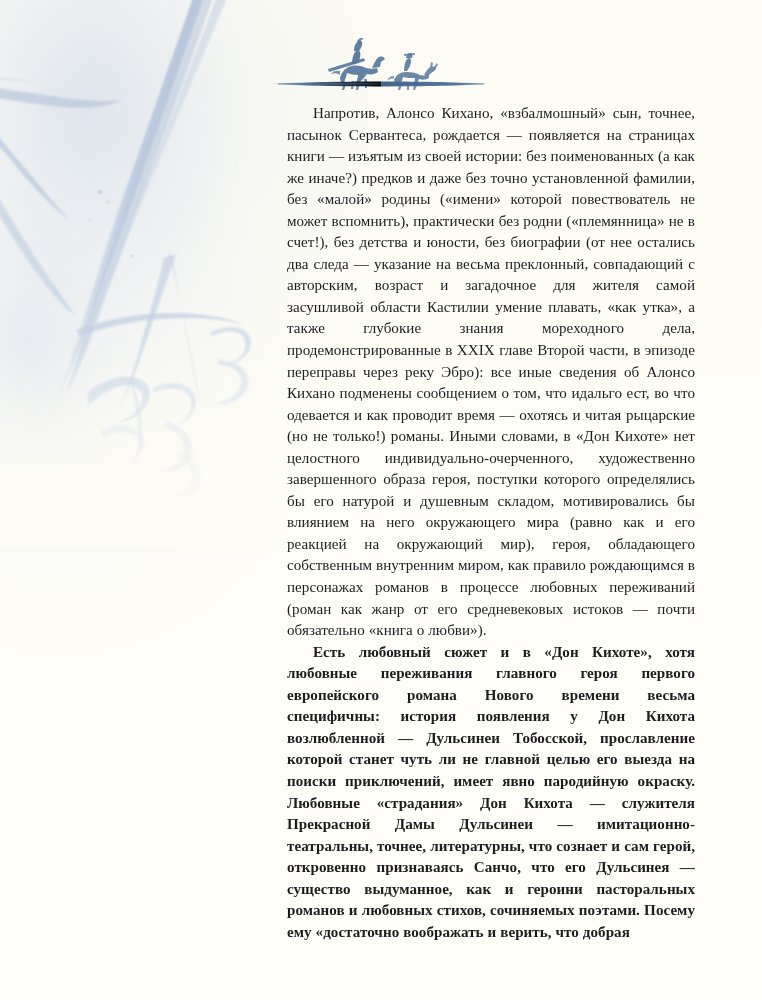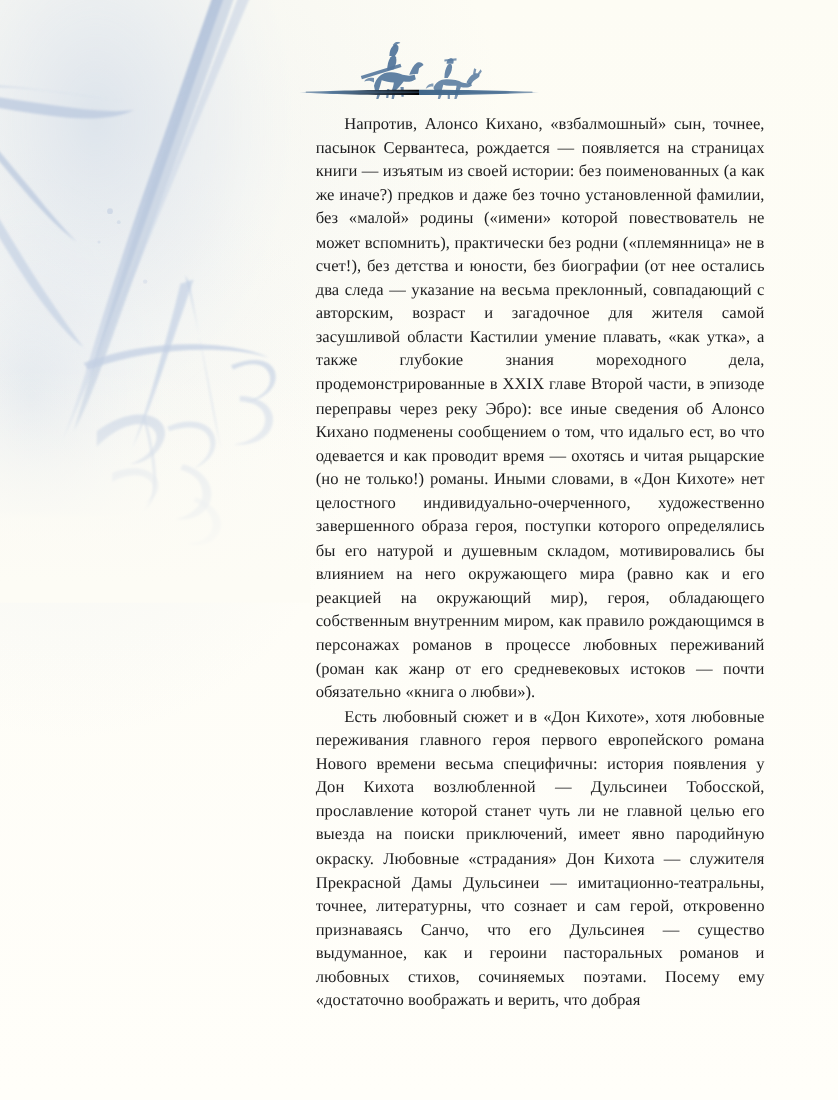--- a/index.html
+++ b/index.html
@@ -80,21 +80,21 @@
     text-align: justify;
     text-justify: inter-word;
     text-indent: 26px;
     font-size: 15.1px;
     line-height: 21.55px;
     color: #1d1d1f;
     letter-spacing: .002em;
     word-spacing: .01em;
     hyphens: manual;
   }
-  .body-paragraph + .body-paragraph { margin-top: 0; }
+  .body-paragraph + .body-paragraph { margin-top: 0; font-weight: bold; }
 
   
   .page-number {
     position: absolute;
     left: 0;
     right: 0;
     top: 902px;
     text-align: center;
     font-size: 15px;
     color: #4c6f90;

